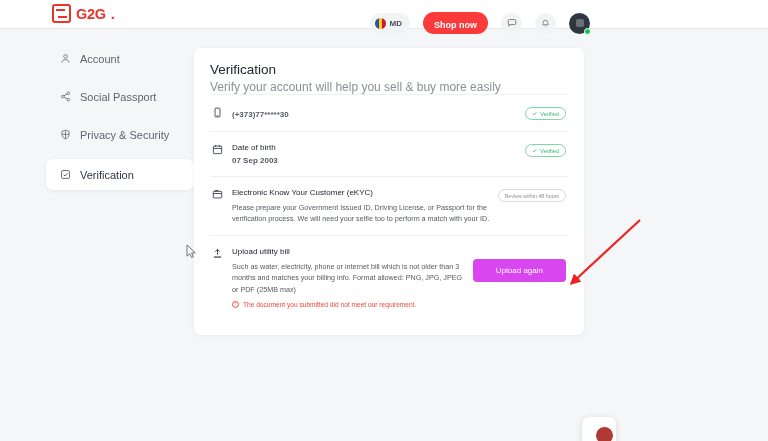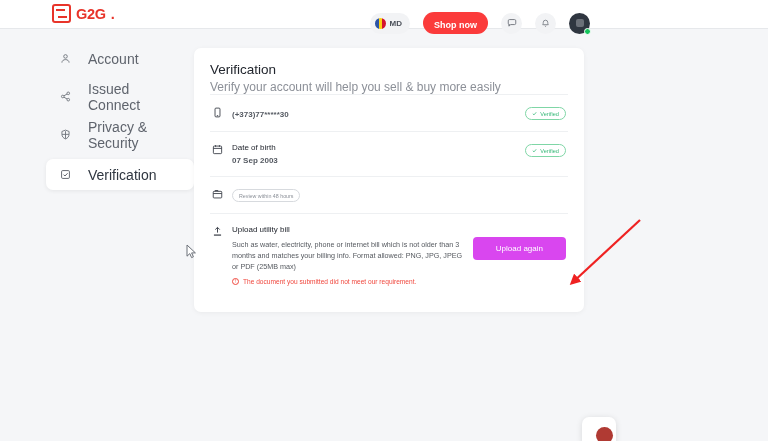--- a/index.html
+++ b/index.html
@@ -88,24 +88,24 @@
     width: 7px; height: 7px; border-radius: 50%;
     background: #15c55c; border: 1.5px solid #fff;
   }
 
   
   .sidebar {
     position: absolute; left: 46px; top: 45px;
     width: 148px;
   }
   .side-item {
-    display: flex; align-items: center; gap: 17px;
+    display: flex; align-items: center; gap: 9px;
     height: 27px; padding: 0 14px;
     border-radius: 7px; margin-bottom: 11px;
-    color: #5f646d; font-size: 14px;
+    color: #5f646d; font-size: 11px;
     cursor: pointer;
   }
   .side-item.active {
     background: #ffffff;
     box-shadow: 0 1px 4px rgba(0,0,0,0.07);
     color: #2f3640;
     height: 31px;
   }
   .side-ico {
     width: 11px; height: 11px;
@@ -257,21 +257,21 @@
 
     <div class="side-item">
       <span class="side-ico">
         <svg width="11" height="11" viewBox="0 0 16 16" fill="none" stroke="#6b7078" stroke-width="1.3">
           <circle cx="12" cy="3.4" r="1.9"></circle>
           <circle cx="12" cy="12.6" r="1.9"></circle>
           <circle cx="4" cy="8" r="1.9"></circle>
           <path d="M10.3 4.4 5.7 7M5.7 9l4.6 2.6"></path>
         </svg>
       </span>
-      <span>Issued Connect</span>
+      <span>Social Passport</span>
     </div>
 
     <div class="side-item">
       <span class="side-ico">
         <svg width="11" height="11" viewBox="0 0 16 16" fill="none" stroke="#6b7078" stroke-width="1.3">
           <path d="M8 1.6 13.2 3.6v4.2c0 3.2-2.2 5.6-5.2 6.6-3-1-5.2-3.4-5.2-6.6V3.6z"></path>
           <path d="M8 3.2v10.9M2.9 7.8h10.2"></path>
         </svg>
       </span>
       <span>Privacy &amp; Security</span>
@@ -331,20 +331,24 @@
       </span>
     </div>
 
     <div class="row">
       <span class="row-ico">
         <svg width="11" height="11" viewBox="0 0 16 16" fill="none" stroke="#3b4049" stroke-width="1.3">
           <rect x="1.8" y="3.4" width="12.4" height="9.6" rx="1.2"></rect>
           <path d="M1.8 6.6h12.4M4.6 3.4V2.2h4v1.2"></path>
         </svg>
       </span>
+      <div class="row-body">
+        <div class="row-label">Electronic Know Your Customer (eKYC)</div>
+        <div class="row-desc">Please prepare your Government Issued ID, Driving License, or Passport for the verification process. We will need your selfie too to perform a match with your ID.</div>
+      </div>
       <span class="badge-review">Review within 48 hours</span>
     </div>
 
     <div class="row">
       <span class="row-ico">
         <svg width="11" height="11" viewBox="0 0 16 16" fill="none" stroke="#3b4049" stroke-width="1.4">
           <path d="M8 2.2v7.4M4.8 5.2 8 2 11.2 5.2"></path>
           <path d="M2.8 13.2h10.4" stroke-width="1.8"></path>
         </svg>
       </span>

